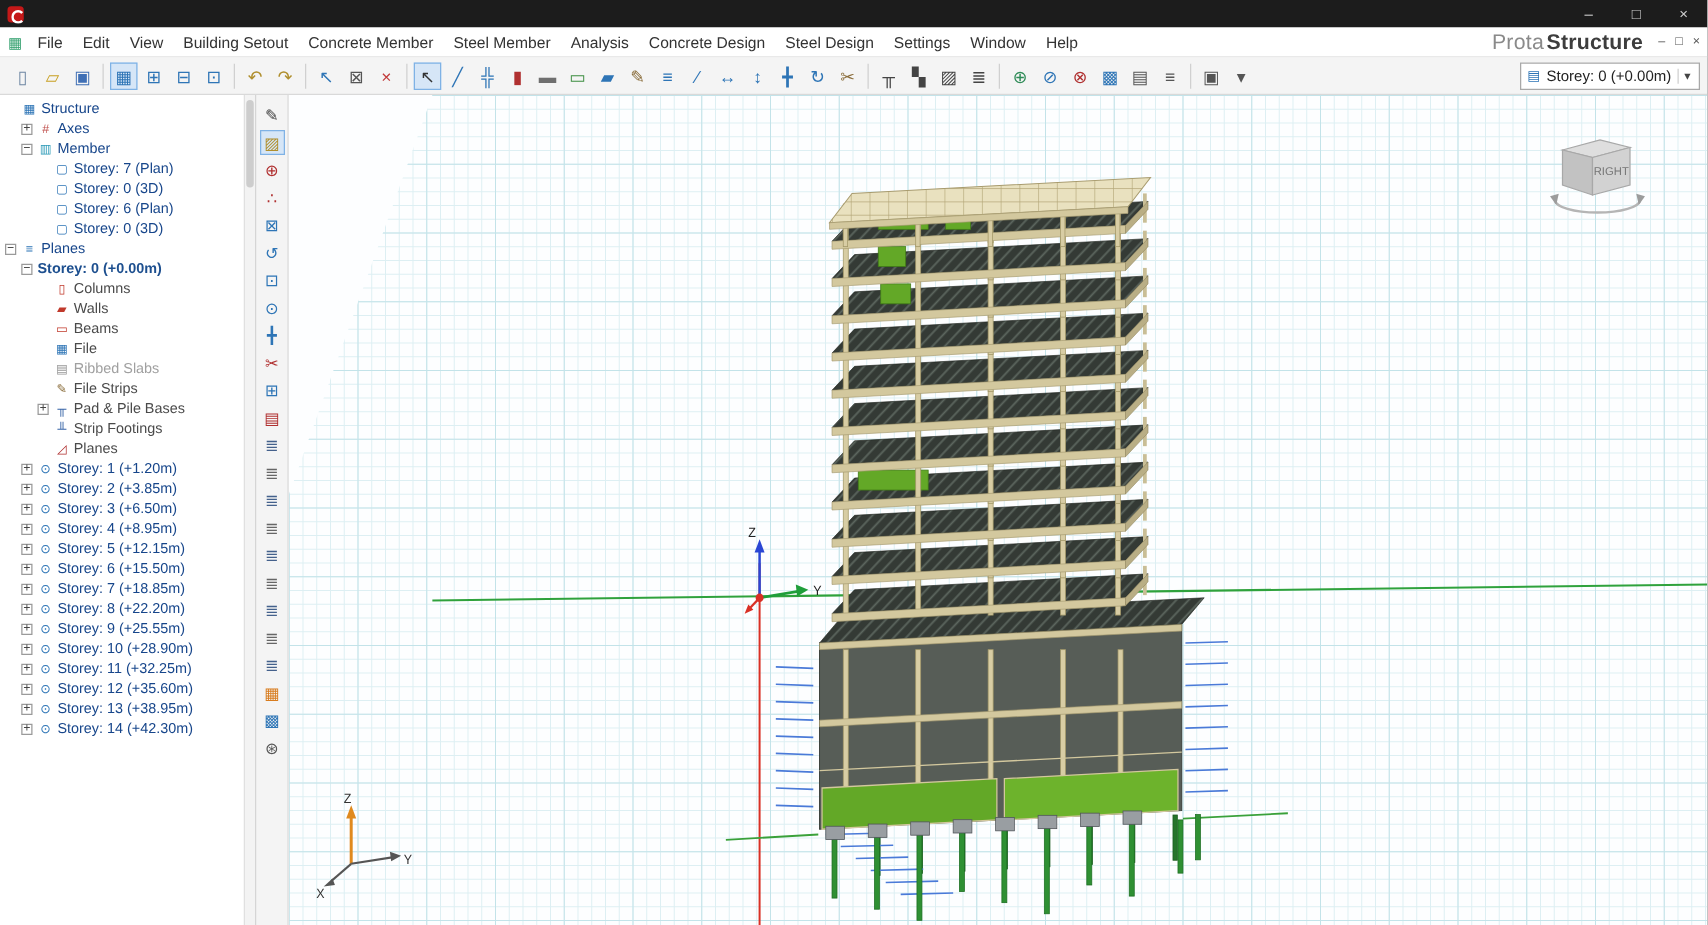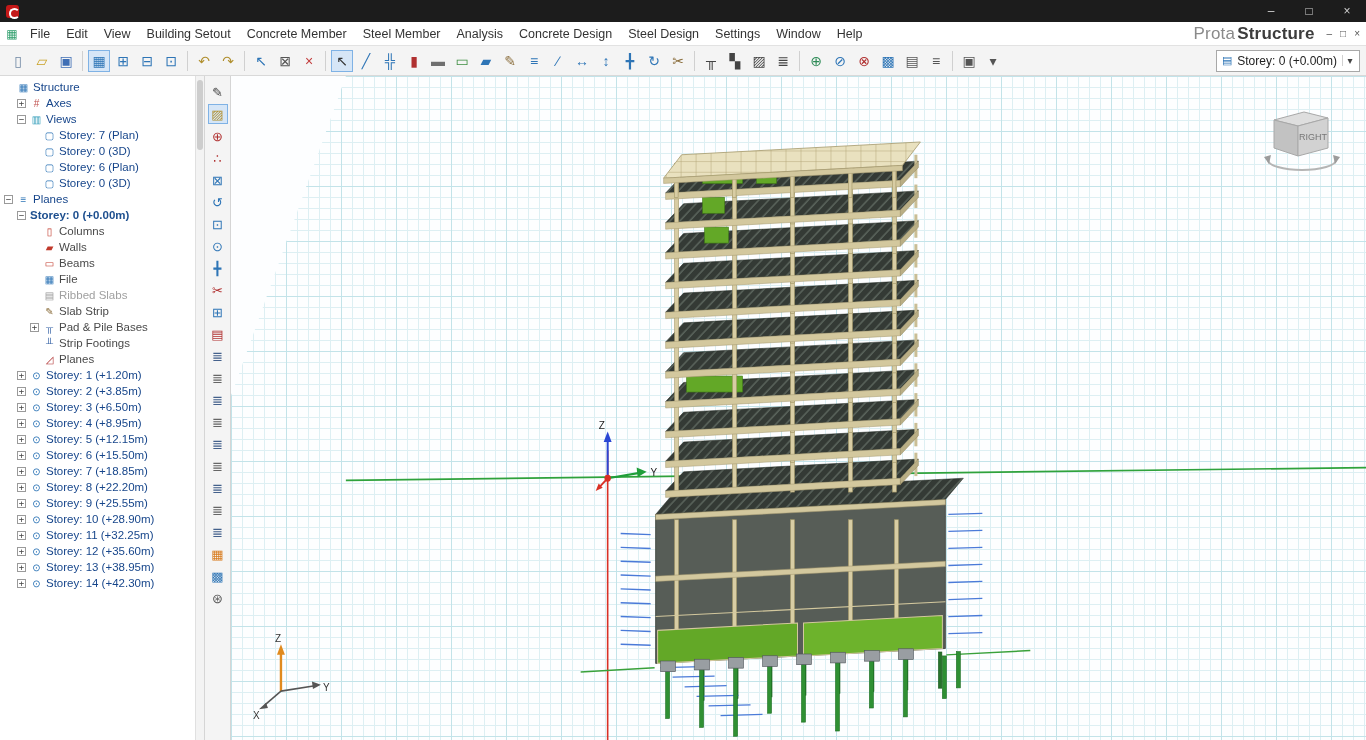--- a/index.html
+++ b/index.html
@@ -54,21 +54,21 @@
   .canvas{flex:1;position:relative;overflow:hidden;background:#fdfeff;}
   .grid{position:absolute;inset:0;
     background-image:
       linear-gradient(var(--grid-major,#c3e3e9) 1px, transparent 1px),
       linear-gradient(90deg, var(--grid-major,#c3e3e9) 1px, transparent 1px),
       linear-gradient(var(--grid-minor,#ddeff3) 1px, transparent 1px),
       linear-gradient(90deg, var(--grid-minor,#ddeff3) 1px, transparent 1px);
     background-size:55px 55px,55px 55px,11px 11px,11px 11px;
     clip-path:polygon(115px 0, 100% 0, 100% 100%, 0 100%, 0 320px);}
   #scene{position:absolute;inset:0;width:100%;height:100%;}
-  .viewcube{position:absolute;top:22px;right:20px;width:90px;height:80px;}
+  .viewcube{position:absolute;top:22px;right:44px;width:90px;height:80px;}
 
   
   .statusbar{height:34px;background:#f0f0f0;border-top:1px solid #d2d2d2;display:flex;align-items:center;padding:0 4px;gap:8px;font-size:12px;color:#333;flex:none;}
   .panel{background:#fff;border:1px solid #c8c8c8;height:24px;display:flex;align-items:center;padding:0 8px;gap:6px;white-space:nowrap;}
   .panel.grow{flex:1;}
   .measure-icon{color:#2e8b8b;font-size:13px;}
   .coord-icon{color:#2e75b6;font-weight:bold;font-style:italic;font-size:11px;}
 </style>
 </head>
 <body>
@@ -176,21 +176,21 @@
           <span class="tlabel">Structure</span>
         </div>
         <div class="tree-row" style="padding-left: 17px;">
           <span class="expander">+</span>
           <span class="ticon" style="color: rgb(192, 80, 77);">#</span>
           <span class="tlabel">Axes</span>
         </div>
         <div class="tree-row" style="padding-left: 17px;">
           <span class="expander">−</span>
           <span class="ticon" style="color: rgb(46, 155, 184);">▥</span>
-          <span class="tlabel">Views</span>
+          <span class="tlabel">Member</span>
         </div>
         <div class="tree-row" style="padding-left: 30px;">
           <span class="t-spacer"></span>
           <span class="ticon" style="color: rgb(46, 117, 182);">▢</span>
           <span class="tlabel">Storey: 7 (Plan)</span>
         </div>
         <div class="tree-row" style="padding-left: 30px;">
           <span class="t-spacer"></span>
           <span class="ticon" style="color: rgb(46, 117, 182);">▢</span>
           <span class="tlabel">Storey: 0 (3D)</span>
@@ -235,21 +235,21 @@
           <span class="tlabel">File</span>
         </div>
         <div class="tree-row dim" style="padding-left: 30px;">
           <span class="t-spacer"></span>
           <span class="ticon" style="color: rgb(153, 153, 153);">▤</span>
           <span class="tlabel">Ribbed Slabs</span>
         </div>
         <div class="tree-row member" style="padding-left: 30px;">
           <span class="t-spacer"></span>
           <span class="ticon" style="color: rgb(138, 109, 59);">✎</span>
-          <span class="tlabel">Slab Strip</span>
+          <span class="tlabel">File Strips</span>
         </div>
         <div class="tree-row member" style="padding-left: 30px;">
           <span class="expander">+</span>
           <span class="ticon" style="color: rgb(58, 102, 168);">╥</span>
           <span class="tlabel">Pad &amp; Pile Bases</span>
         </div>
         <div class="tree-row member" style="padding-left: 30px;">
           <span class="t-spacer"></span>
           <span class="ticon" style="color: rgb(58, 102, 168);">╨</span>
           <span class="tlabel">Strip Footings</span>

